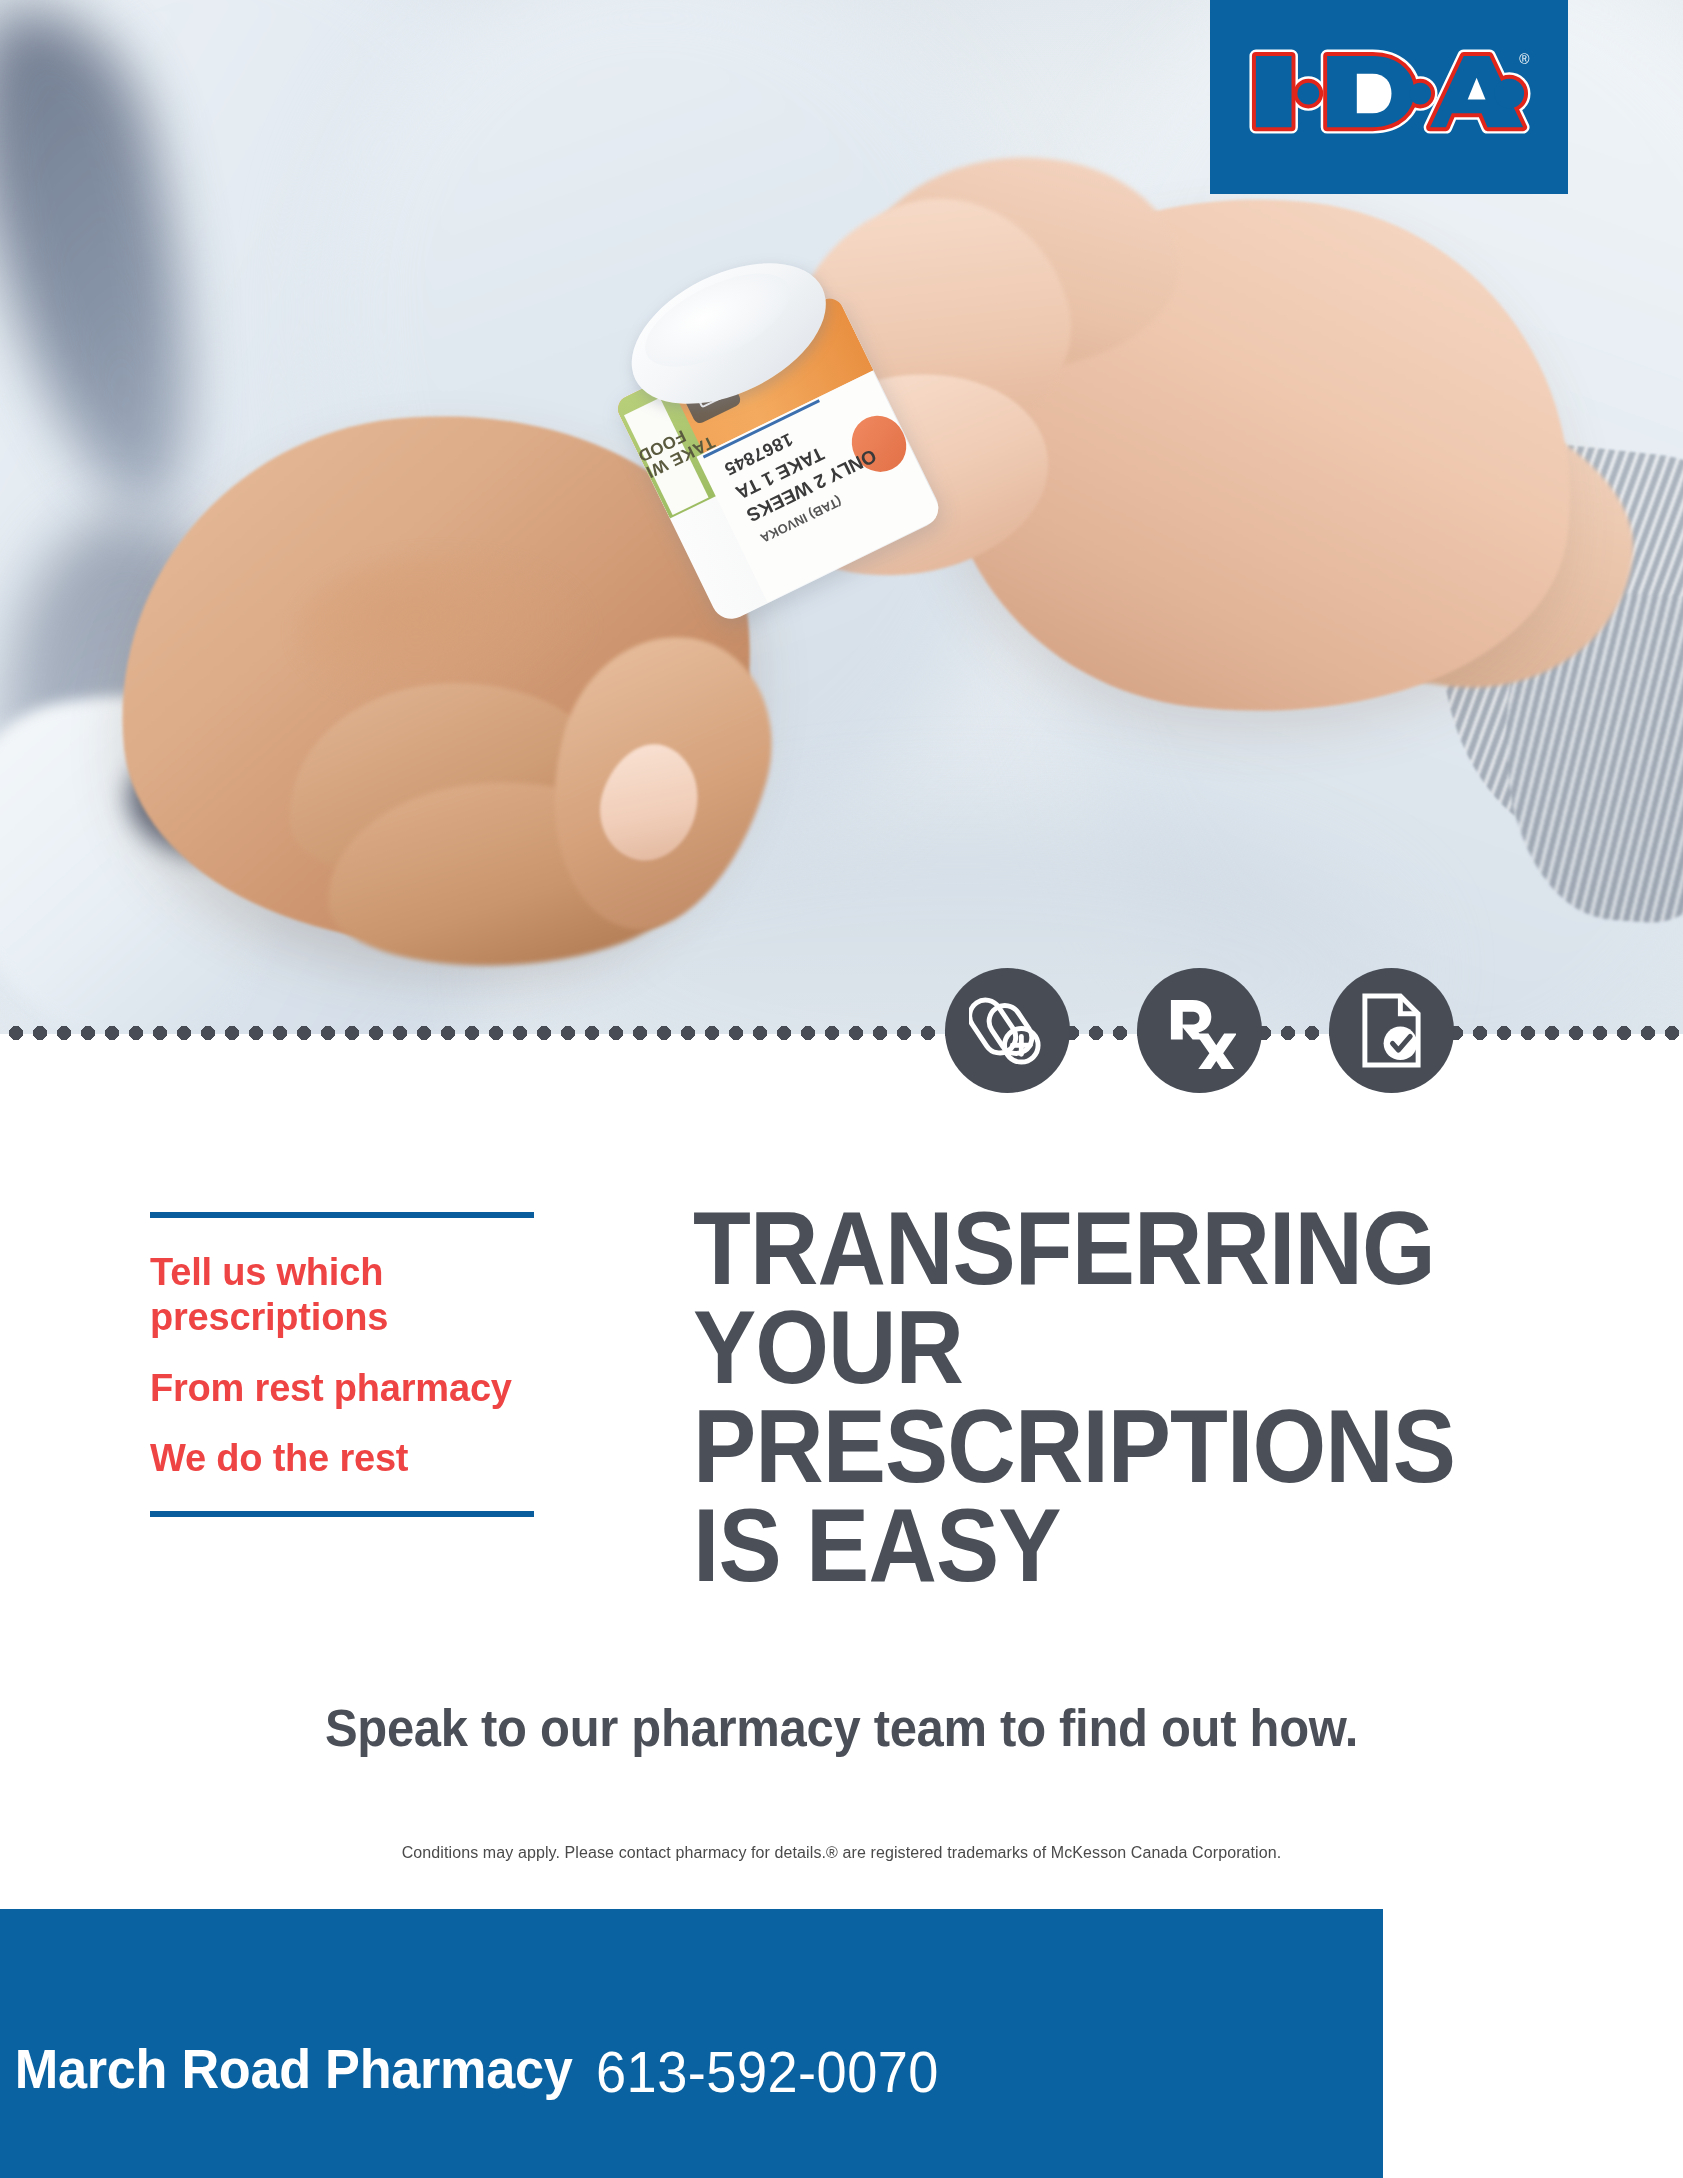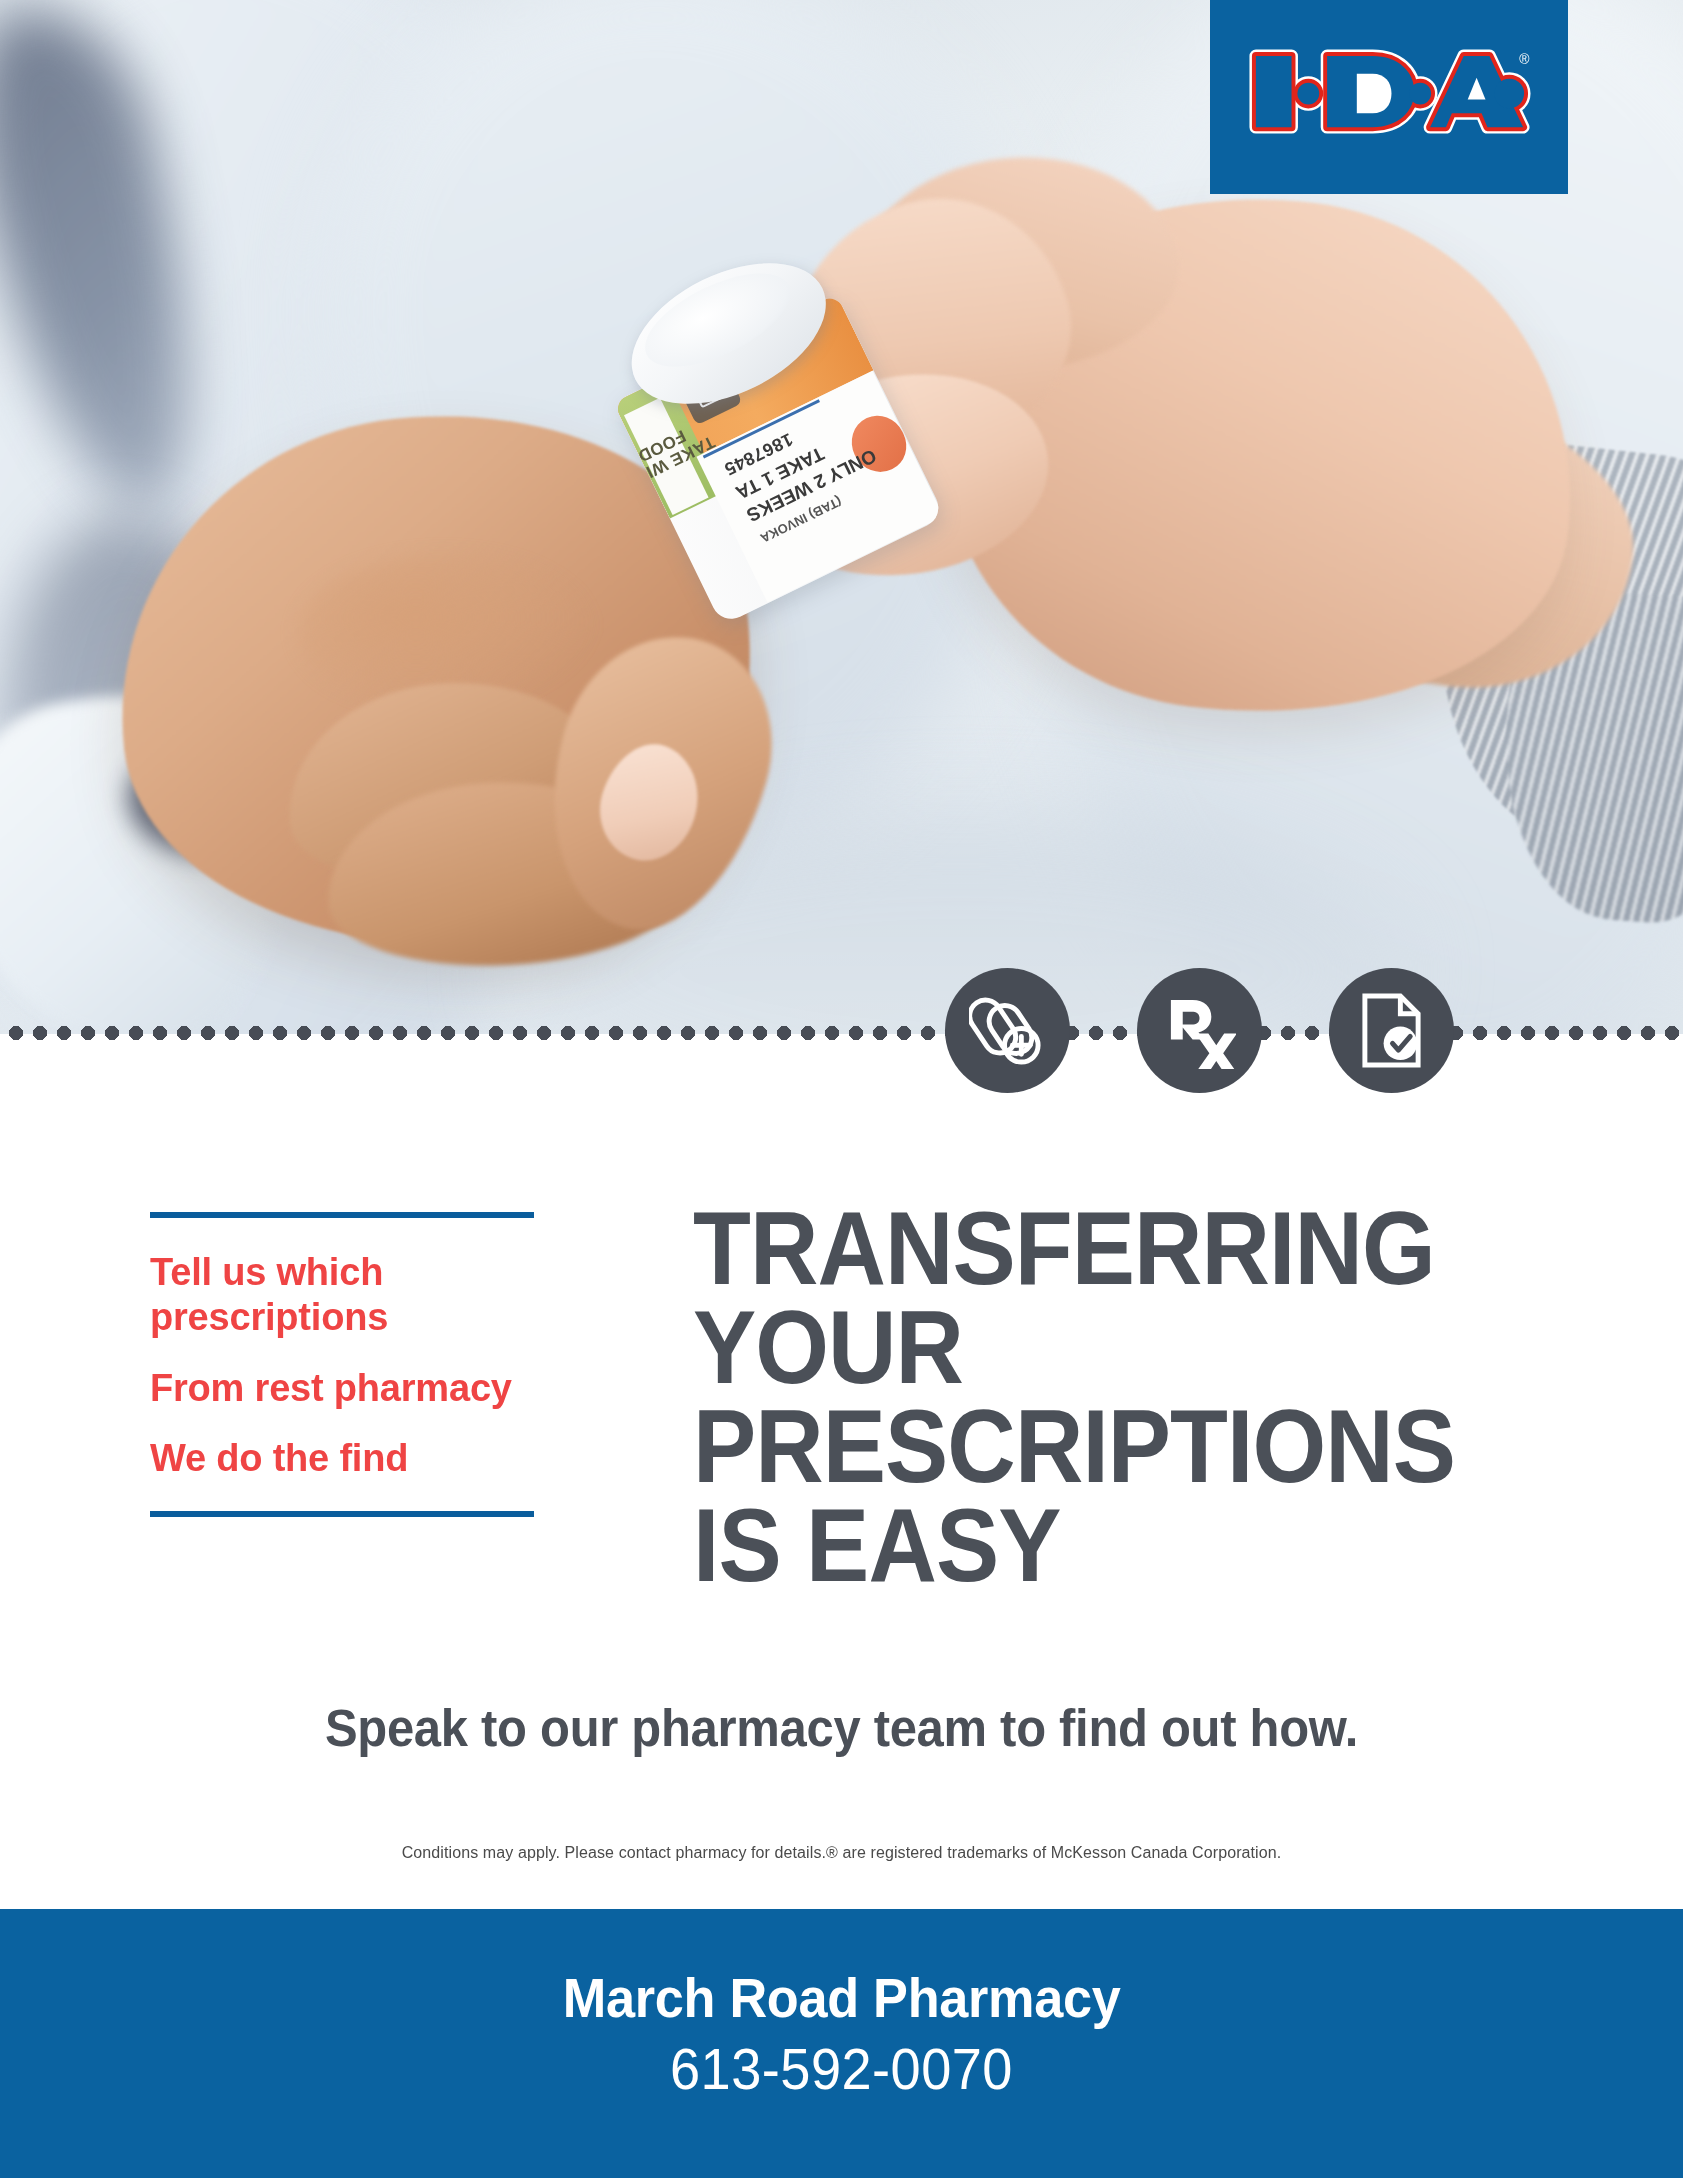--- a/index.html
+++ b/index.html
@@ -461,24 +461,24 @@
     font-family: Liberation Sans, sans-serif;
     font-size: 16px;
     color: #4a4a4a;
     letter-spacing: 0.1px;
   }
 
   
   .footer {
     position: absolute;
     left: 0; top: 1909px;
-    width: 1683px; height: 269px;
+    width: 1383px; height: 269px;
     background: #0a62a0;
     display: flex;
-    flex-direction: column;
+    flex-direction: row;
     align-items: center;
     justify-content: flex-start;
     padding-top: 57px;
     z-index: 9;
   }
   .footer-name {
     font-family: "Liberation Sans", sans-serif;
     font-weight: bold;
     font-size: 55px;
     color: #ffffff;
@@ -622,21 +622,21 @@
     </svg>
   </div>
 
   <div class="lower">
 
     <div class="steps">
       <div class="rule"></div>
       <div class="steps-list">
         <div class="step-item">Tell us which prescriptions</div>
         <div class="step-item">From rest pharmacy</div>
-        <div class="step-item">We do the find</div>
+        <div class="step-item">We do the rest</div>
       </div>
       <div class="rule rule-bottom"></div>
     </div>
 
     <div class="headline">
       <span class="headline-line">TRANSFERRING</span>
       <span class="headline-line">YOUR</span>
       <span class="headline-line">PRESCRIPTIONS</span>
       <span class="headline-line">IS EASY</span>
     </div>

